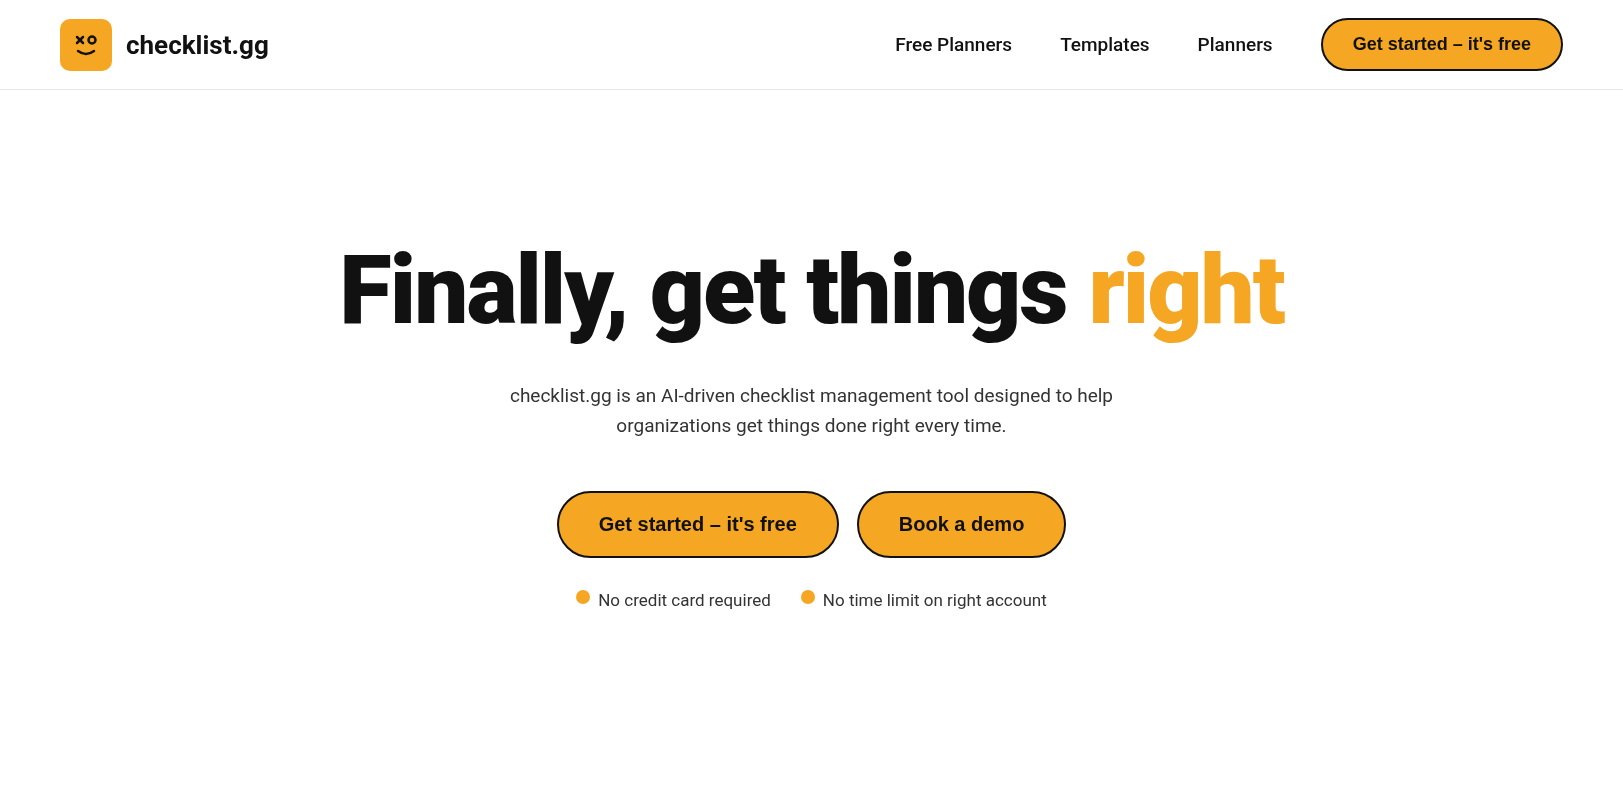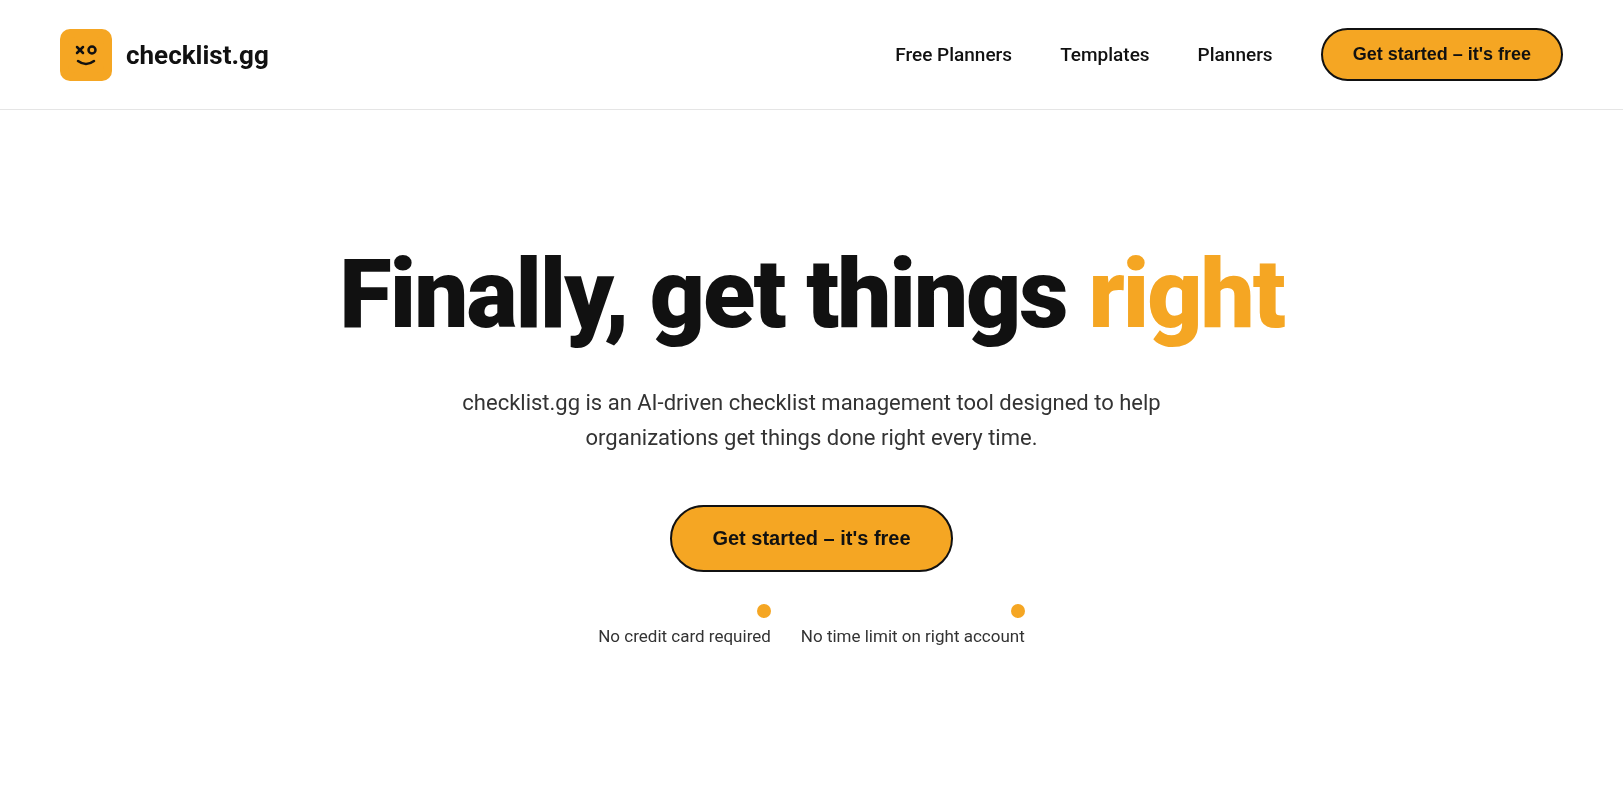--- a/index.html
+++ b/index.html
@@ -15,21 +15,21 @@
       min-height: 791px;
       width: 1623px;
     }
 
     
     nav {
       display: flex;
       align-items: center;
       justify-content: space-between;
       padding: 0 60px;
-      height: 110px;
+      height: 90px;
       border-bottom: 1.5px solid #e5e5e5;
     }
 
     .logo-area {
       display: flex;
       align-items: center;
       gap: 14px;
       cursor: pointer;
     }
 
@@ -100,21 +100,21 @@
       color: #111111;
       margin-bottom: 40px;
       letter-spacing: -2px;
     }
 
     .hero-title-highlight {
       color: #F5A623;
     }
 
     .hero-subtitle {
-      font-size: 22px;
+      font-size: 19px;
       color: #333333;
       line-height: 1.6;
       max-width: 700px;
       margin-bottom: 50px;
     }
 
     .hero-buttons {
       display: flex;
       gap: 18px;
       align-items: center;
@@ -144,25 +144,24 @@
     }
 
     .hero-badges {
       display: flex;
       align-items: center;
       gap: 30px;
     }
 
     .hero-badge {
       display: flex;
-      align-items: flex-end;
+      align-items: flex-start;
       gap: 8px;
       font-size: 17px;
       color: #333333;
-      flex-direction: column;
     }
 
     .badge-dot {
       width: 14px;
       height: 14px;
       background: #F5A623;
       border-radius: 50%;
       flex-shrink: 0;
     }
   </style>
@@ -197,20 +196,21 @@
 
 <section class="hero">
   <h1 class="hero-title">
     <span>Finally, get things </span><span class="hero-title-highlight">right</span>
   </h1>
 
   <p class="hero-subtitle">checklist.gg is an AI-driven checklist management tool designed to help organizations get things done right every time.</p>
 
   <div class="hero-buttons">
     <button class="btn-primary">Get started – it's free</button>
+    <button class="btn-secondary">Book a demo</button>
   </div>
 
   <div class="hero-badges">
     <div class="hero-badge">
       <div class="badge-dot"></div>
       <span>No credit card required</span>
     </div>
     <div class="hero-badge">
       <div class="badge-dot"></div>
       <span>No time limit on right account</span>

